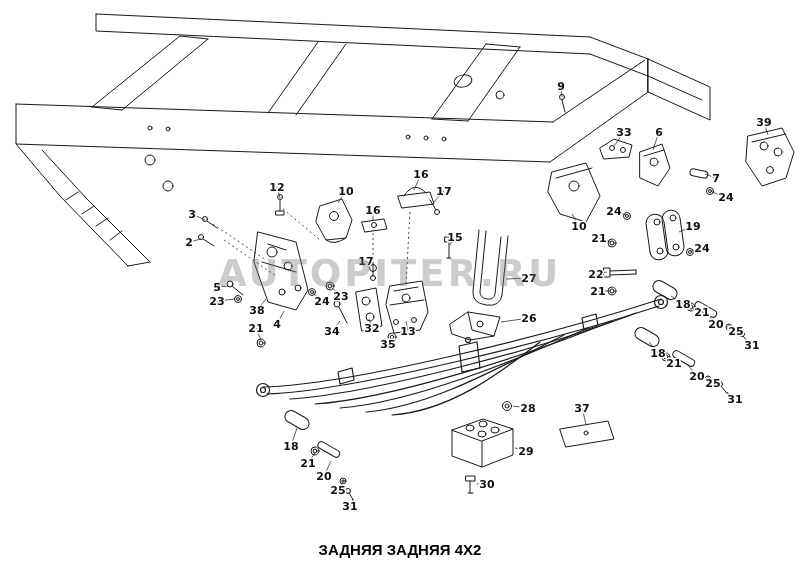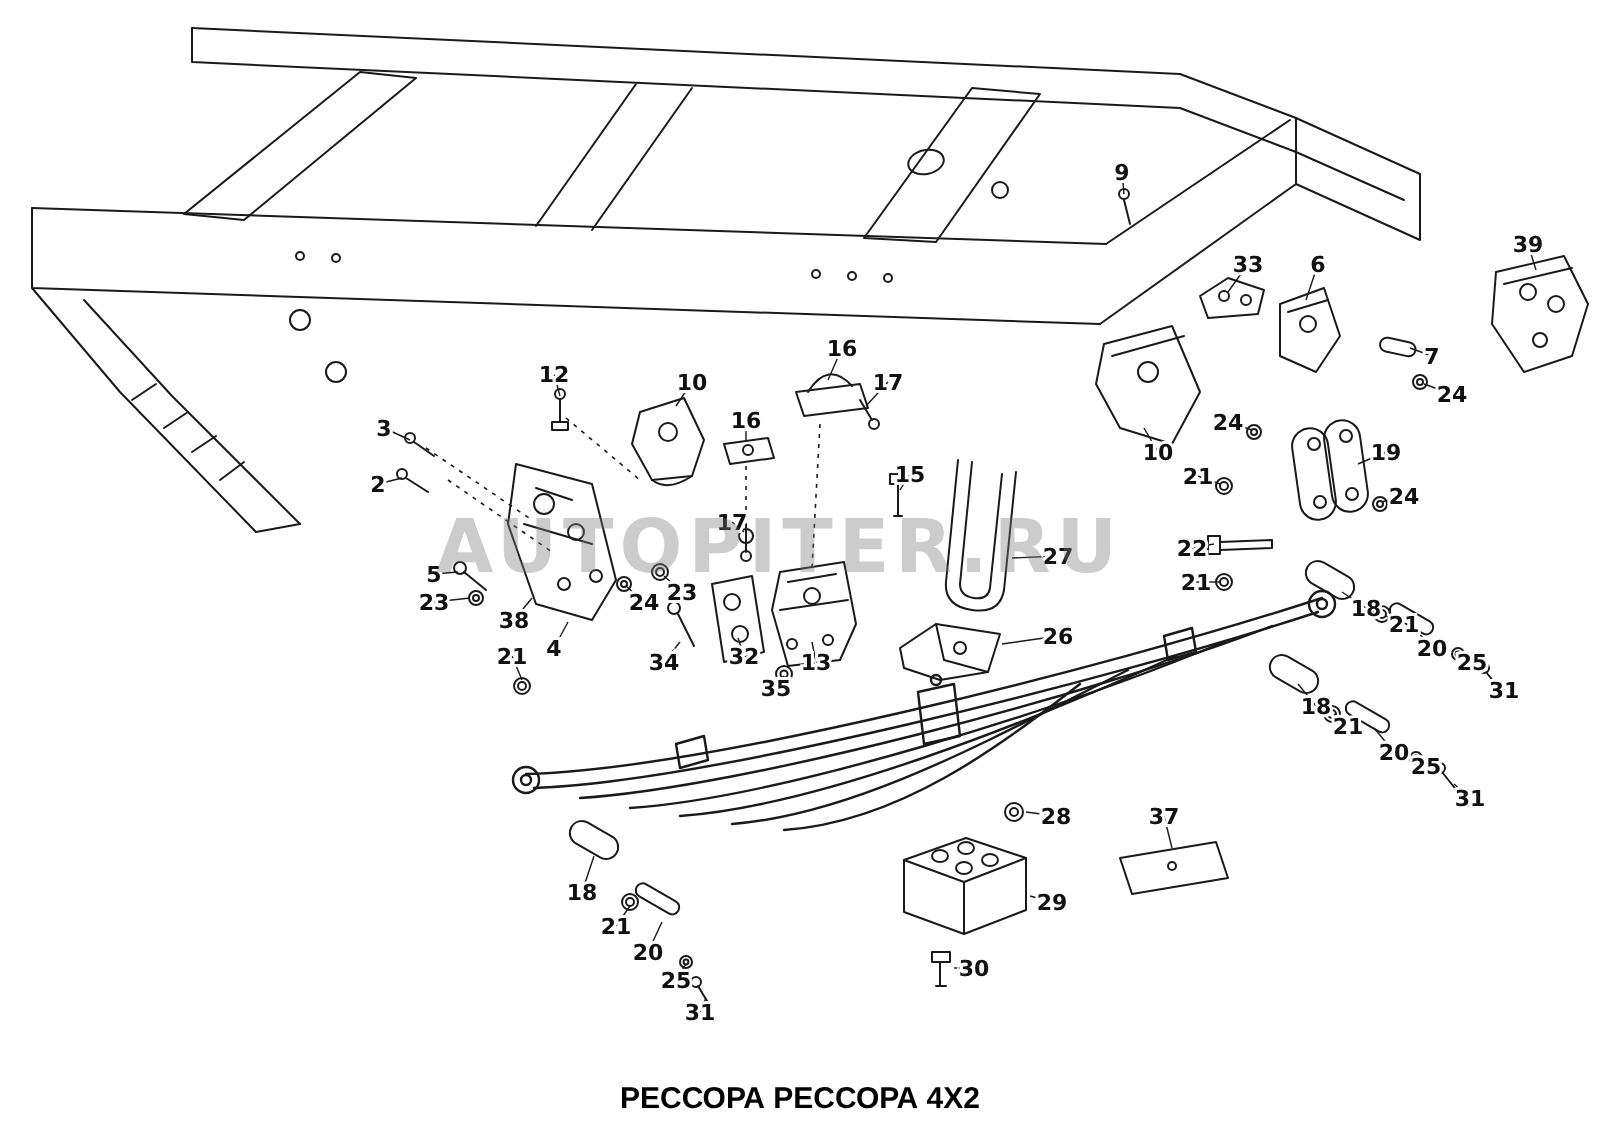--- a/index.html
+++ b/index.html
@@ -401,14 +401,14 @@
         <text x="308" y="467" class="part-num">21</text>
         <text x="324" y="480" class="part-num">20</text>
         <text x="338" y="494" class="part-num">25</text>
         <text x="487" y="488" class="part-num">30</text>
         <text x="526" y="455" class="part-num">29</text>
         <text x="350" y="510" class="part-num">31</text>
       </g>
   </svg>
 
   <div class="watermark">AUTOPITER.RU</div>
-  <div class="title">РЕССОРА РЕССОРА 4X2</div>
+  <div class="title">ЗАДНЯЯ ЗАДНЯЯ 4X2</div>
 </div>
 
 </body></html>

